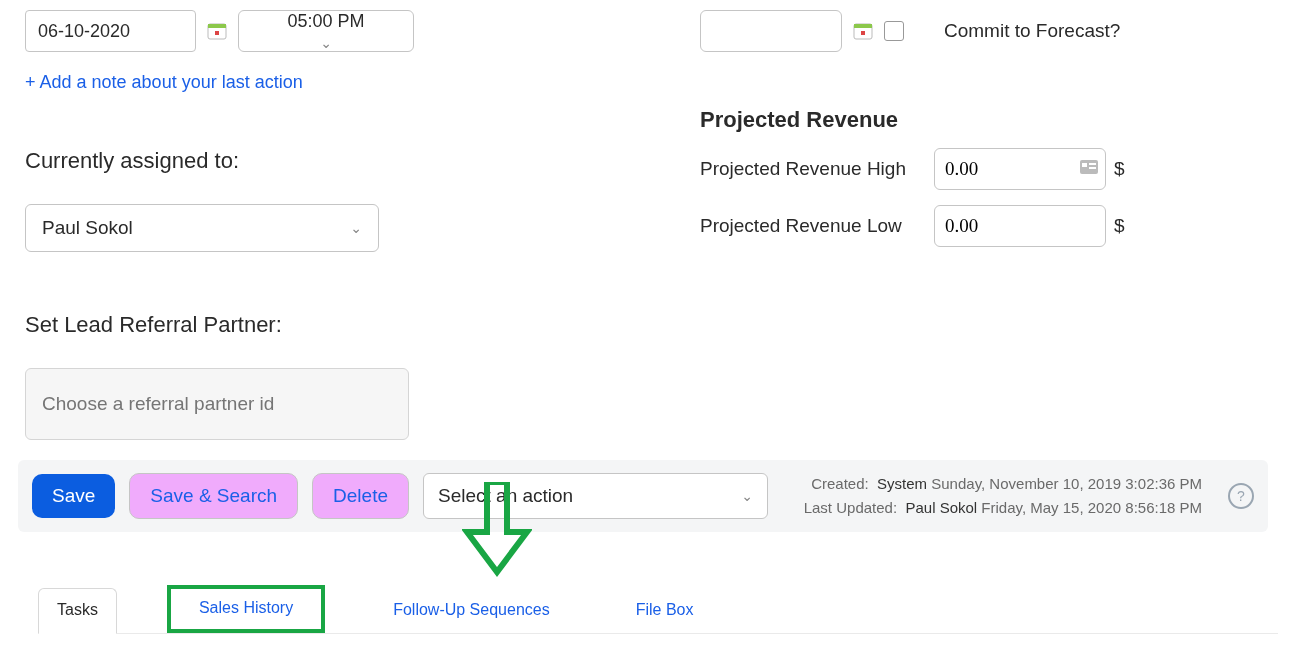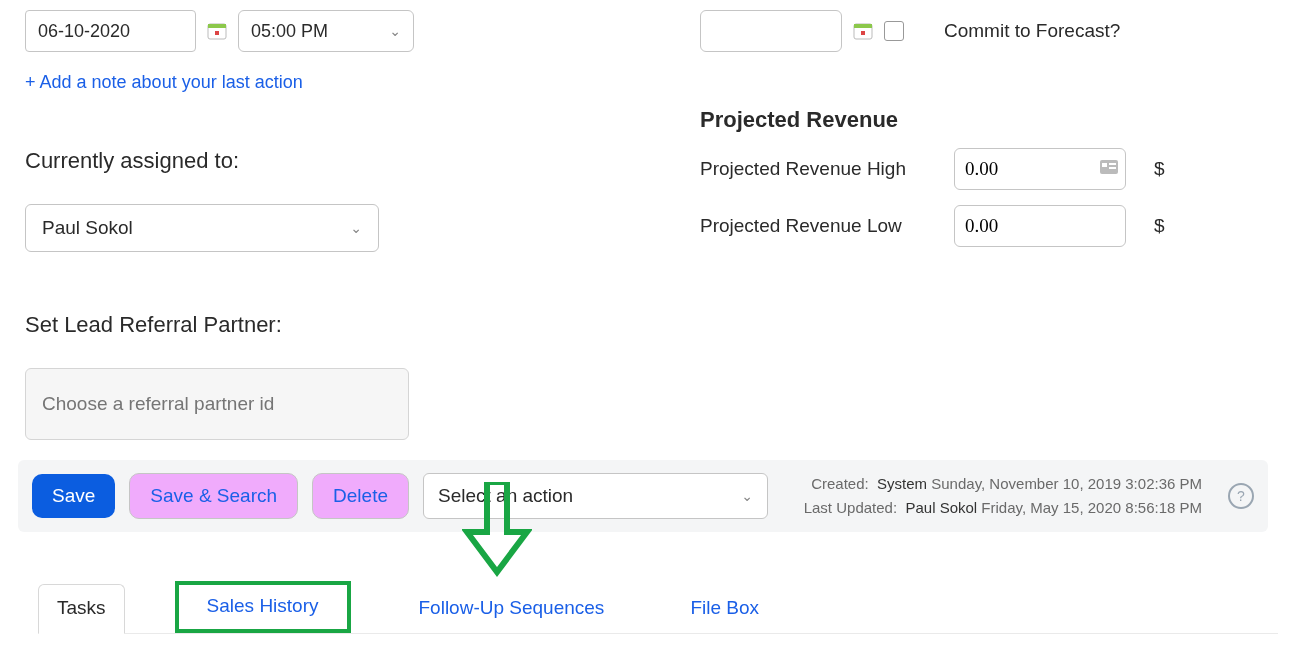--- a/index.html
+++ b/index.html
@@ -23,20 +23,21 @@
   .row{display:flex;align-items:center;gap:10px;}
   .date-input{
     width:145px;height:40px;border:1px solid var(--border);border-radius:4px;
     padding:0 12px;font-size:18px;color:var(--text);background:#fff;
   }
   .cal-icon{width:22px;height:22px;display:inline-flex;align-items:center;justify-content:center;}
   .time-select{
     width:150px;height:40px;border:1px solid var(--border);border-radius:6px;background:#fff;
     display:flex;align-items:center;justify-content:space-between;padding:0 12px;font-size:18px;color:var(--text);
     cursor:pointer;
+    flex-direction:column;
   }
   .chev{color:#888;font-size:14px;}
   .add-note{color:var(--link);font-size:18px;margin-top:20px;cursor:pointer;display:inline-block;}
 
   .section-label{font-size:22px;color:var(--text);margin-top:55px;}
   .select-wide{
     width:320px;height:46px;border:1px solid var(--border);border-radius:6px;background:#fff;
     display:flex;align-items:center;justify-content:space-between;padding:0 16px;font-size:19px;color:var(--text);
     margin-top:30px;cursor:pointer;
   }
@@ -52,21 +53,21 @@
   
   .small-input{
     width:120px;height:40px;border:1px solid var(--border);border-radius:6px;padding:0 10px;font-size:18px;background:#fff;
   }
   .checkbox{
     width:18px;height:18px;border:1px solid #999;border-radius:3px;display:inline-block;background:#fff;cursor:pointer;
   }
   .commit-label{font-size:19px;color:var(--text);margin-left:30px;}
 
   .proj-heading{font-size:22px;font-weight:600;margin-top:55px;}
-  .proj-row{display:flex;align-items:center;gap:28px;margin-top:15px;}
+  .proj-row{display:flex;align-items:center;gap:8px;margin-top:15px;}
   .proj-label{font-size:19px;width:226px;}
   .proj-input-wrap{position:relative;}
   .proj-input{
     width:150px;height:40px;border:1px solid var(--border);border-radius:6px;padding:0 10px;font-size:19px;background:#fff;font-family:Liberation Serif, serif;
   }
   .id-icon{position:absolute;right:8px;top:50%;transform:translateY(-50%);color:#999;}
   .currency{font-size:19px;}
 
   
   .action-bar{
@@ -81,21 +82,21 @@
     display:flex;align-items:center;justify-content:space-between;padding:0 14px;font-size:19px;color:var(--text);cursor:pointer;
   }
   .meta{margin-left:auto;text-align:right;font-size:15px;color:var(--muted);line-height:1.6;}
   .meta .who{color:#333;}
   .help-icon{width:22px;height:22px;border:2px solid #9aa6b2;border-radius:50%;display:inline-flex;align-items:center;justify-content:center;color:#9aa6b2;font-size:14px;margin-left:12px;cursor:pointer;}
 
   
   .arrow-ann{position:absolute;left:462px;top:482px;width:70px;height:95px;pointer-events:none;}
 
   
-  .tabs{position:absolute;left:38px;top:578px;width:1240px;height:55px;border-bottom:1px solid #eaeaea;display:flex;align-items:flex-end;gap:50px;font-size:19px;}
+  .tabs{position:absolute;left:38px;top:578px;width:1240px;height:55px;border-bottom:1px solid #eaeaea;display:flex;align-items:flex-end;gap:50px;font-size:16px;}
   .tab{padding:12px 18px 14px;color:var(--link);cursor:pointer;white-space:nowrap;}
   .tab.active{color:var(--text);border:1px solid #d8d8d8;border-bottom:1px solid #fff;border-radius:6px 6px 0 0;background:#fff;position:relative;top:1px;}
   .tab.highlight{border:4px solid var(--green);color:var(--link);border-radius:0;padding:10px 28px 12px;position:relative;top:0;}
 
   input{font-family:inherit;outline:none;}
 </style>
 </head>
 <body>
 
 <div class="col-left">

